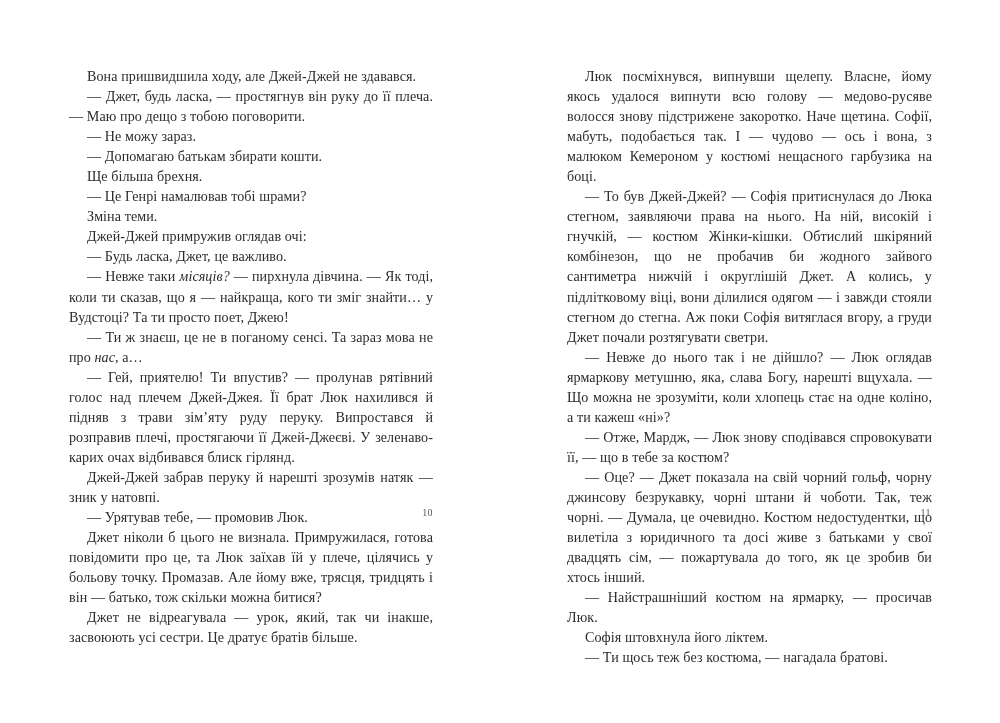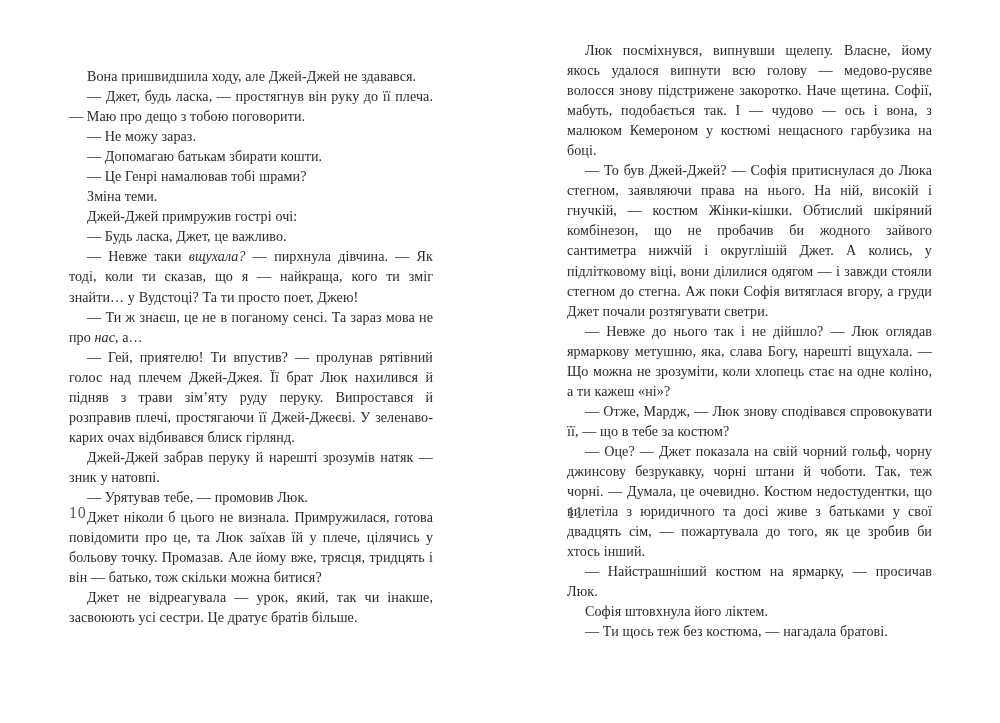--- a/index.html
+++ b/index.html
@@ -27,21 +27,21 @@
 
   .page {
     position: relative;
     width: 500px;
     height: 557px;
     background: #ffffff;
     box-sizing: border-box;
   }
 
   .page-left  { padding: 66px 68px 0 69px; }
-  .page-right { padding: 40px 69px 0 67px; }
+  .page-right { padding: 66px 69px 0 67px; }
 
   .textblock {
     width: 364px;
     font-size: 14.1px;
     line-height: 20.05px;
     text-align: justify;
     text-justify: inter-word;
     letter-spacing: 0.005em;
     word-spacing: 0.005em;
     -webkit-font-smoothing: antialiased;
@@ -58,45 +58,46 @@
 
   .textblock i,
   .textblock em {
     font-style: italic;
   }
 
   .folio {
     position: absolute;
     bottom: 37px;
     width: 364px;
-    text-align: left;
-    font-size: 16px;
+    text-align: right;
+    font-size: 10px;
     line-height: 14px;
     color: #56565c;
     letter-spacing: 0.04em;
   }
   .page-left .folio  { left: 69px; }
   .page-right .folio { left: 67px; }
 </style>
 </head>
 <body>
 
 <div class="spread">
 
   <div class="page page-left">
     <div class="textblock">
         <p>Вона пришвидшила ходу, але Джей-Джей не здавався.</p>
         <p>— Джет, будь ласка, — простягнув він руку до її плеча. — Маю про дещо з тобою поговорити.</p>
         <p>— Не можу зараз.</p>
         <p>— Допомагаю батькам збирати кошти.</p>
+        <p>Ще більша брехня.</p>
         <p>— Це Генрі намалював тобі шрами?</p>
         <p>Зміна теми.</p>
-        <p>Джей-Джей примружив гострі очі:</p>
+        <p>Джей-Джей примружив оглядав очі:</p>
         <p>— Будь ласка, Джет, це важливо.</p>
-        <p>— Невже таки <i>вщухала?</i> — пирхнула дівчина. — Як тоді, коли ти сказав, що я — найкраща, кого ти зміг знайти… у Вудстоці? Та ти просто поет, Джею!</p>
+        <p>— Невже таки <i>місяців?</i> — пирхнула дівчина. — Як тоді, коли ти сказав, що я — найкраща, кого ти зміг знайти… у Вудстоці? Та ти просто поет, Джею!</p>
         <p>— Ти ж знаєш, це не в поганому сенсі. Та зараз мова не про <i>нас</i>, а…</p>
         <p>— Гей, приятелю! Ти впустив? — пролунав рятівний голос над плечем Джей-Джея. Її брат Люк нахилився й підняв з трави зім’яту руду перуку. Випростався й розправив плечі, простягаючи її Джей-Джеєві. У зеленаво-карих очах відбивався блиск гірлянд.</p>
         <p>Джей-Джей забрав перуку й нарешті зрозумів натяк — зник у натовпі.</p>
         <p>— Урятував тебе, — промовив Люк.</p>
         <p>Джет ніколи б цього не визнала. Примружилася, готова повідомити про це, та Люк заїхав їй у плече, цілячись у больову точку. Промазав. Але йому вже, трясця, тридцять і він — батько, тож скільки можна битися?</p>
         <p>Джет не відреагувала — урок, який, так чи інакше, засвоюють усі сестри. Це дратує братів більше.</p>
       </div>
     <div class="folio">10</div>
   </div>
 

